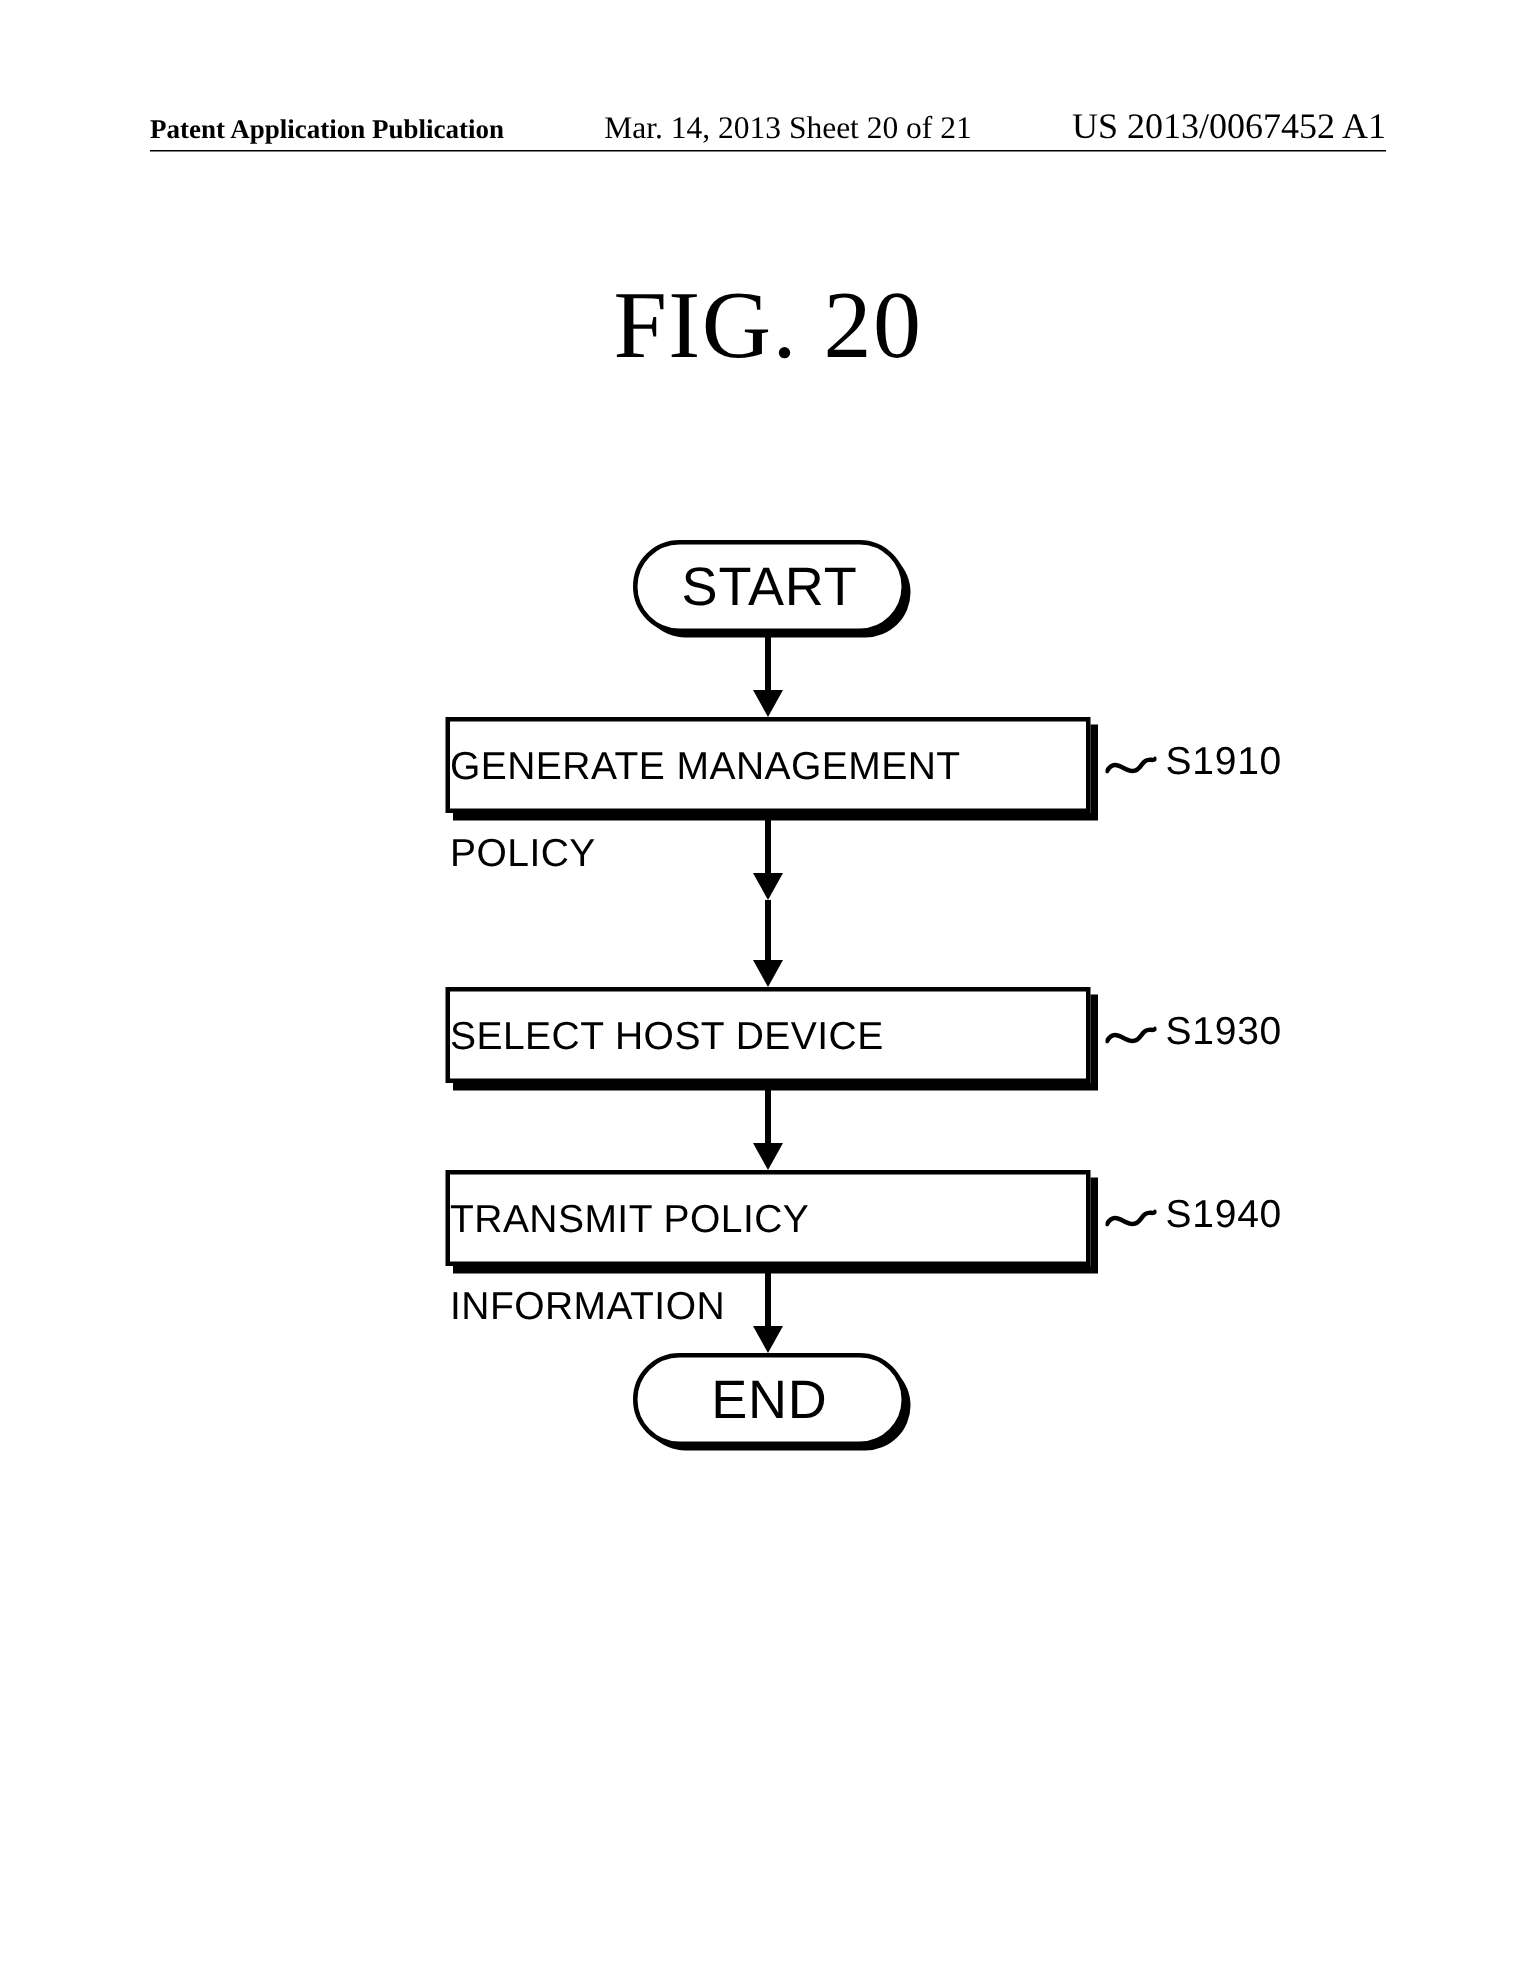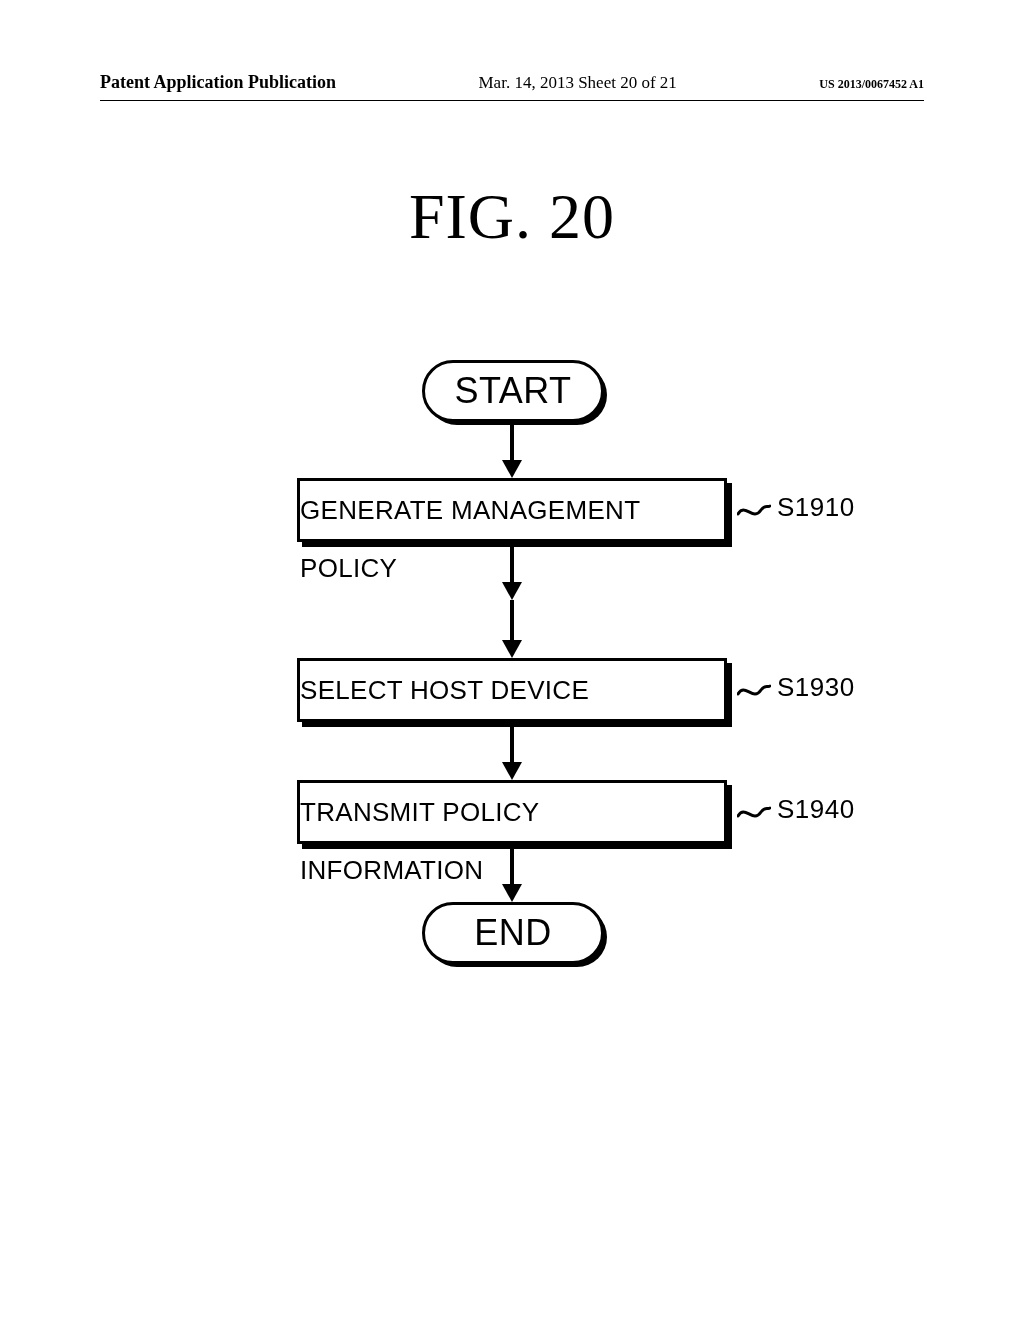--- a/index.html
+++ b/index.html
@@ -24,25 +24,25 @@
     display: flex;
     justify-content: space-between;
     align-items: baseline;
     font-family: "Times New Roman", Times, serif;
   }
   .header .pub {
     font-weight: bold;
     font-size: 18px;
   }
   .header .date {
-    font-size: 17px;
+    font-size: 21px;
   }
   .header .docnum {
-    font-weight: bold;
-    font-size: 12px;
+    font-weight: normal;
+    font-size: 24px;
   }
   .header-rule {
     position: absolute;
     top: 100px;
     left: 100px;
     right: 100px;
     border-top: 1.5px solid #000;
   }
   .fig-title {
     position: absolute;

